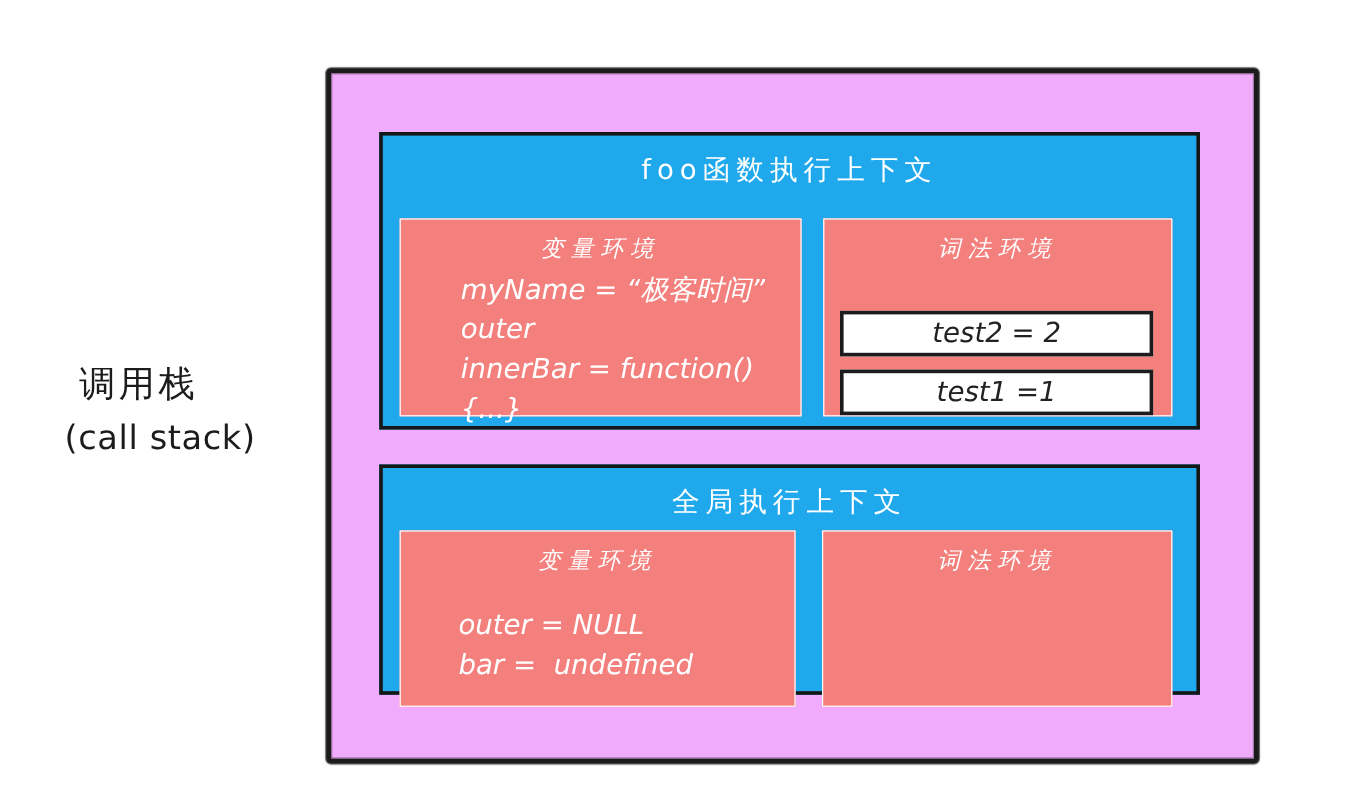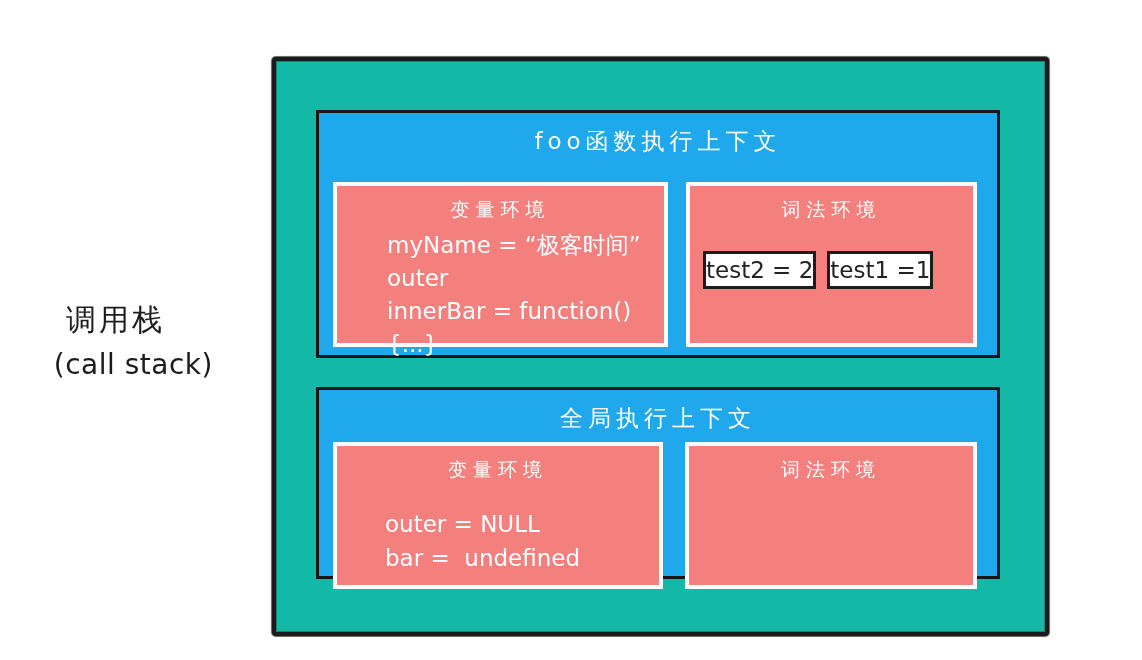--- a/index.html
+++ b/index.html
@@ -16,21 +16,21 @@
     text-align: center; color: #1c1c1c;
   }
   .side-zh { font-size: 30px; letter-spacing: 3px; }
   .side-en { font-size: 28px; margin-top: 7px; letter-spacing: 0.5px; text-align: right; }
 
   
   .outer-box {
     position: absolute; left: 272px; top: 57px;
     width: 777px; height: 579px;
     box-sizing: border-box;
-    background: #14b8a6;
+    background: #f0abfc;
     border: 4px solid #1b1b1b;
     border-radius: 4px;
     box-shadow: 0 0 0 1px rgba(27,27,27,0.55), inset 0 0 0 1px rgba(27,27,27,0.35),
                 0 0 2px rgba(0,0,0,0.6);
   }
 
   
   .context-box {
     position: absolute; left: 40px; width: 684px;
     box-sizing: border-box;
@@ -47,22 +47,23 @@
   }
 
   
   .env-row { position: absolute; left: 14px; display: flex; }
   .foo    .env-row { top: 69px; height: 165px; gap: 18px; }
   .global .env-row { top: 52px; height: 147px; gap: 22px; }
 
   .env-box {
     box-sizing: border-box;
     background: #F3807D;
-    border: 4px solid #ffffff;
+    border: 1px solid #ffffff;
     color: #ffffff;
+    font-style: italic;
   }
   .foo    .var-env { width: 335px; }
   .foo    .lex-env { width: 291px; }
   .global .var-env { width: 330px; }
   .global .lex-env { width: 292px; }
 
   .env-title {
     text-align: center; color: #ffffff;
     font-size: 19px; letter-spacing: 6px;
     padding-top: 11px;
@@ -71,22 +72,22 @@
   .env-lines { margin-top: 6px; padding-left: 50px; padding-right: 6px; }
   .env-line {
     color: #ffffff; font-size: 23px; line-height: 33px;
     white-space: pre-wrap;
   }
   .global .env-lines { margin-top: 24px; padding-left: 48px; }
   .global .env-line  { line-height: 34px; }
 
   
   .slot-stack {
-    margin: 28px 15px 0 13px;
-    display: flex; flex-direction: row; gap: 11px;
+    margin: 39px 15px 0 13px;
+    display: flex; flex-direction: column; gap: 11px;
   }
   .slot {
     box-sizing: border-box; height: 38px;
     background: #ffffff;
     border: 3px solid #1c1c1c;
     display: flex; align-items: center; justify-content: center;
     color: #222222; font-size: 23px;
     white-space: pre-wrap;
   }
 </style>

